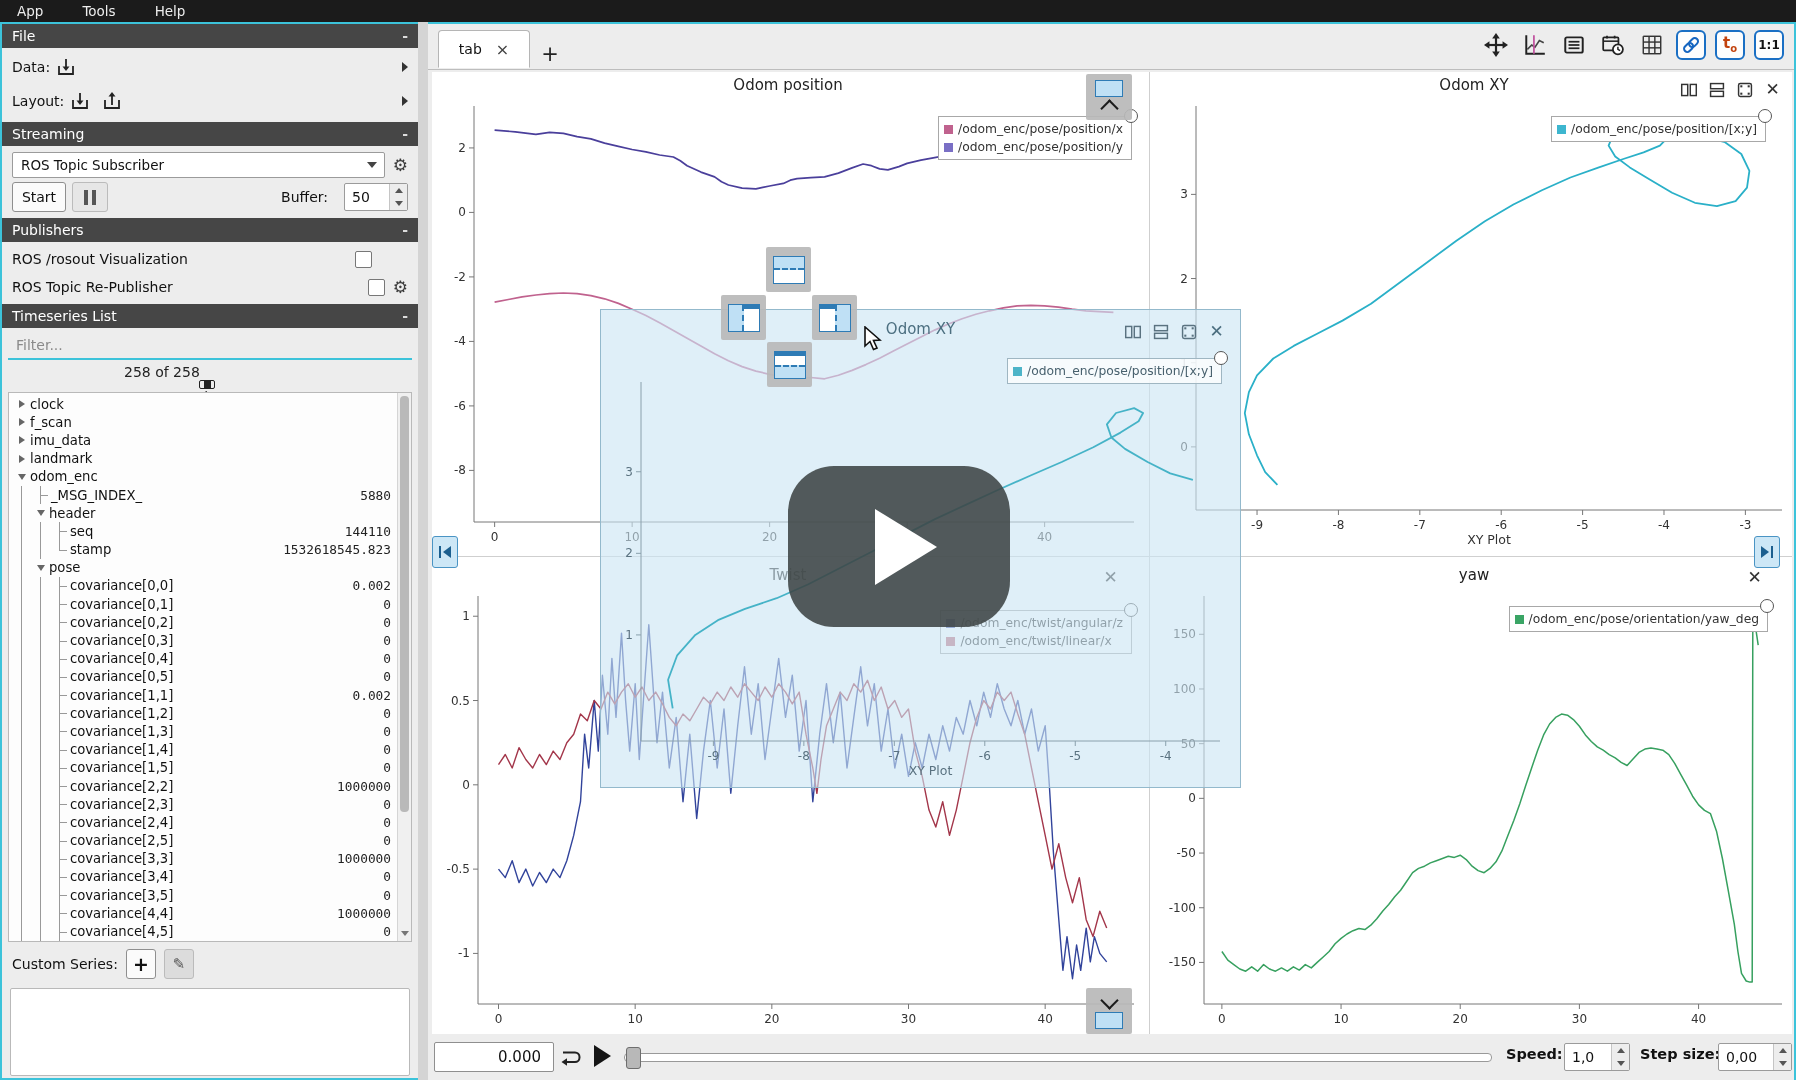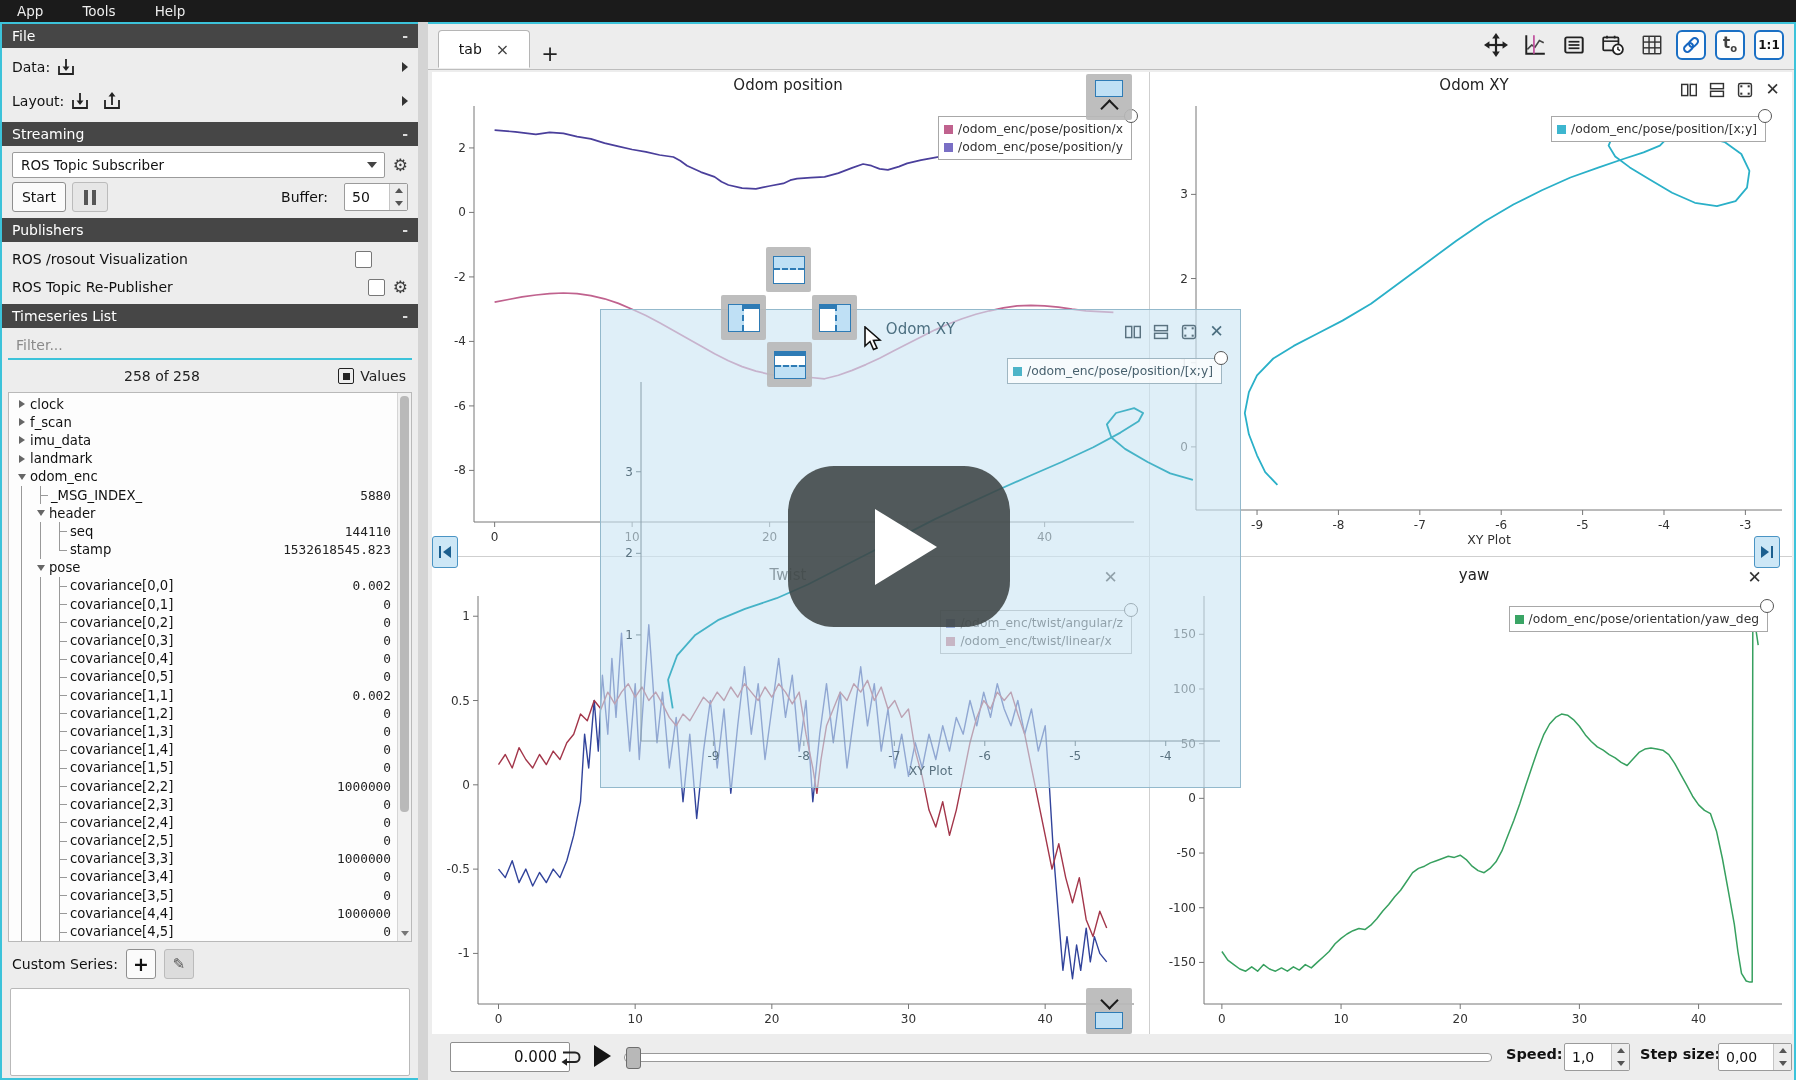--- a/index.html
+++ b/index.html
@@ -57,21 +57,21 @@
   .editbtn{background:#dcdcdc;border:1px solid #bbb;color:#555;font-size:15px;}
   
   .main{position:absolute;left:428px;top:22px;width:1368px;height:1058px;background:#ededed;border-right:2px solid #3cc3da;border-top:2px solid #3cc3da;border-bottom:2px solid #3cc3da;box-sizing:border-box;}
   .tabline{position:absolute;left:0;right:0;top:45px;border-top:1px solid #bdbdbd;}
   .tab{position:absolute;left:10px;top:6px;width:90px;height:36px;background:#fff;border:1px solid #b5b5b5;border-bottom:1px solid #fff;border-radius:4px 4px 0 0;display:flex;align-items:center;justify-content:center;gap:14px;font-size:14px;z-index:2;}
   .tabclose{color:#444;font-size:16px;}
   .plustab{position:absolute;left:104px;top:14px;width:36px;height:31px;display:flex;align-items:center;justify-content:center;font-size:21px;color:#222;}
   .toolbar{position:absolute;right:10px;top:6px;display:flex;gap:9px;align-items:center;z-index:2;}
   .tbtn{width:30px;height:30px;display:flex;align-items:center;justify-content:center;box-sizing:border-box;}
   .tbtn.active{border:2px solid #1a6fc4;border-radius:6px;background:#fdfdfd;}
-  .t0txt{font-size:15px;font-weight:bold;color:#404040;line-height:1;}
+  .t0txt{font-size:15px;font-weight:bold;color:#c2410c;line-height:1;}
   .t0txt sub{font-size:10px;}
   .ratio{font-size:12px;font-weight:bold;color:#111;}
   .plotarea{position:absolute;left:4px;top:48px;width:1360px;height:962px;background:#fff;}
   .vsplit{position:absolute;left:717px;top:0;bottom:0;border-left:1px solid #cfcfcf;}
   .hsplit{position:absolute;left:0;right:0;top:484px;border-top:1px solid #cfcfcf;}
   .plot{position:absolute;}
   .plot-title{position:absolute;left:0;right:0;top:4px;text-align:center;font-size:15px;color:#222;}
   .plot-svg{position:absolute;left:0;top:26px;right:0;bottom:0;}
   .legend{position:absolute;background:#fff;border:1px solid #a8a8a8;padding:3px 8px 3px 5px;z-index:3;}
   .legend::after{content:"";position:absolute;right:-7px;top:-8px;width:12px;height:12px;border:1.6px solid #555;border-radius:50%;background:#fff;}
@@ -103,21 +103,21 @@
   .edgebtn{position:absolute;width:24px;height:30px;background:#cde7f6;border:1px solid #4a94c4;border-radius:3px;display:flex;align-items:center;justify-content:center;gap:2px;z-index:40;}
   .edgebtn .bar{width:2px;height:12px;background:#1c5f8f;}
   .tri-l{width:0;height:0;border-right:8px solid #1c5f8f;border-top:6px solid transparent;border-bottom:6px solid transparent;}
   .tri-r{width:0;height:0;border-left:8px solid #1c5f8f;border-top:6px solid transparent;border-bottom:6px solid transparent;}
   
   .playoverlay{position:absolute;left:788px;top:466px;width:222px;height:161px;background:rgba(62,68,68,0.88);border-radius:46px;display:flex;align-items:center;justify-content:center;z-index:70;}
   .playoverlay .tri{width:0;height:0;border-left:62px solid #fff;border-top:38px solid transparent;border-bottom:38px solid transparent;margin-left:14px;}
   .cursor{position:absolute;z-index:72;}
   
   .playbar{position:absolute;left:0;right:0;top:1012px;height:44px;background:#ededed;display:flex;align-items:center;}
-  .timebox{position:absolute;left:6px;top:6px;width:106px;height:28px;background:#fff;border:1px solid #8f8f8f;border-radius:2px;display:flex;align-items:center;justify-content:flex-end;padding-right:12px;font-size:15px;margin-left:16px;}
+  .timebox{position:absolute;left:6px;top:6px;width:106px;height:28px;background:#fff;border:1px solid #8f8f8f;border-radius:2px;display:flex;align-items:center;justify-content:flex-end;padding-right:12px;font-size:15px;}
   .loopbtn{position:absolute;left:128px;top:8px;width:28px;height:26px;display:flex;align-items:center;justify-content:center;}
   .playbtn{position:absolute;left:166px;top:9px;width:0;height:0;border-left:17px solid #151515;border-top:11px solid transparent;border-bottom:11px solid transparent;}
   .slider{position:absolute;left:196px;top:14px;width:868px;height:14px;}
   .groove{position:absolute;left:0;right:0;top:3px;height:7px;background:#fff;border:1px solid #999;border-radius:4px;}
   .handle{position:absolute;left:2px;top:-3px;width:13px;height:20px;background:#b8b8b8;border:1px solid #6e6e6e;border-radius:3px;}
   .pblabel{position:absolute;top:10px;font-size:14.5px;font-weight:bold;color:#111;}
   .pbspin{position:absolute;top:7px;}
   
   [data-interactable]{}
 </style>
@@ -210,21 +210,21 @@
       <span data-interactable="false">ROS Topic Re-Publisher</span>
       <span class="chk" style="margin-left:auto;" data-interactable="true"></span>
       <span class="gear" data-interactable="true">⚙</span>
     </div>
 
     <div class="shead" style="top:280px;" data-interactable="true">
       <span data-interactable="false">Timeseries List</span>
       <span class="mini" data-interactable="true">-</span>
     </div>
     <input class="filter" style="top: 308px;" data-interactable="true" placeholder="Filter...">
-    <div class="cntrow" style="top:340px;height:24px;" data-interactable="false">
+    <div class="cntrow" style="top:340px;height:24px;flex-direction:column;" data-interactable="false">
       <span style="margin:0 auto 0 110px;" data-interactable="false">258 of 258</span>
       <span class="valchk" data-interactable="true">
           <i></i>
         </span>
       <span data-interactable="false">Values</span>
     </div>
     <div class="treebox" style="top:368px;height:548px;" data-interactable="false">
       <div class="tree" id="tree">
           <div class="tree-row" data-interactable="true">
             <span class="arrow right" data-interactable="true"></span>

